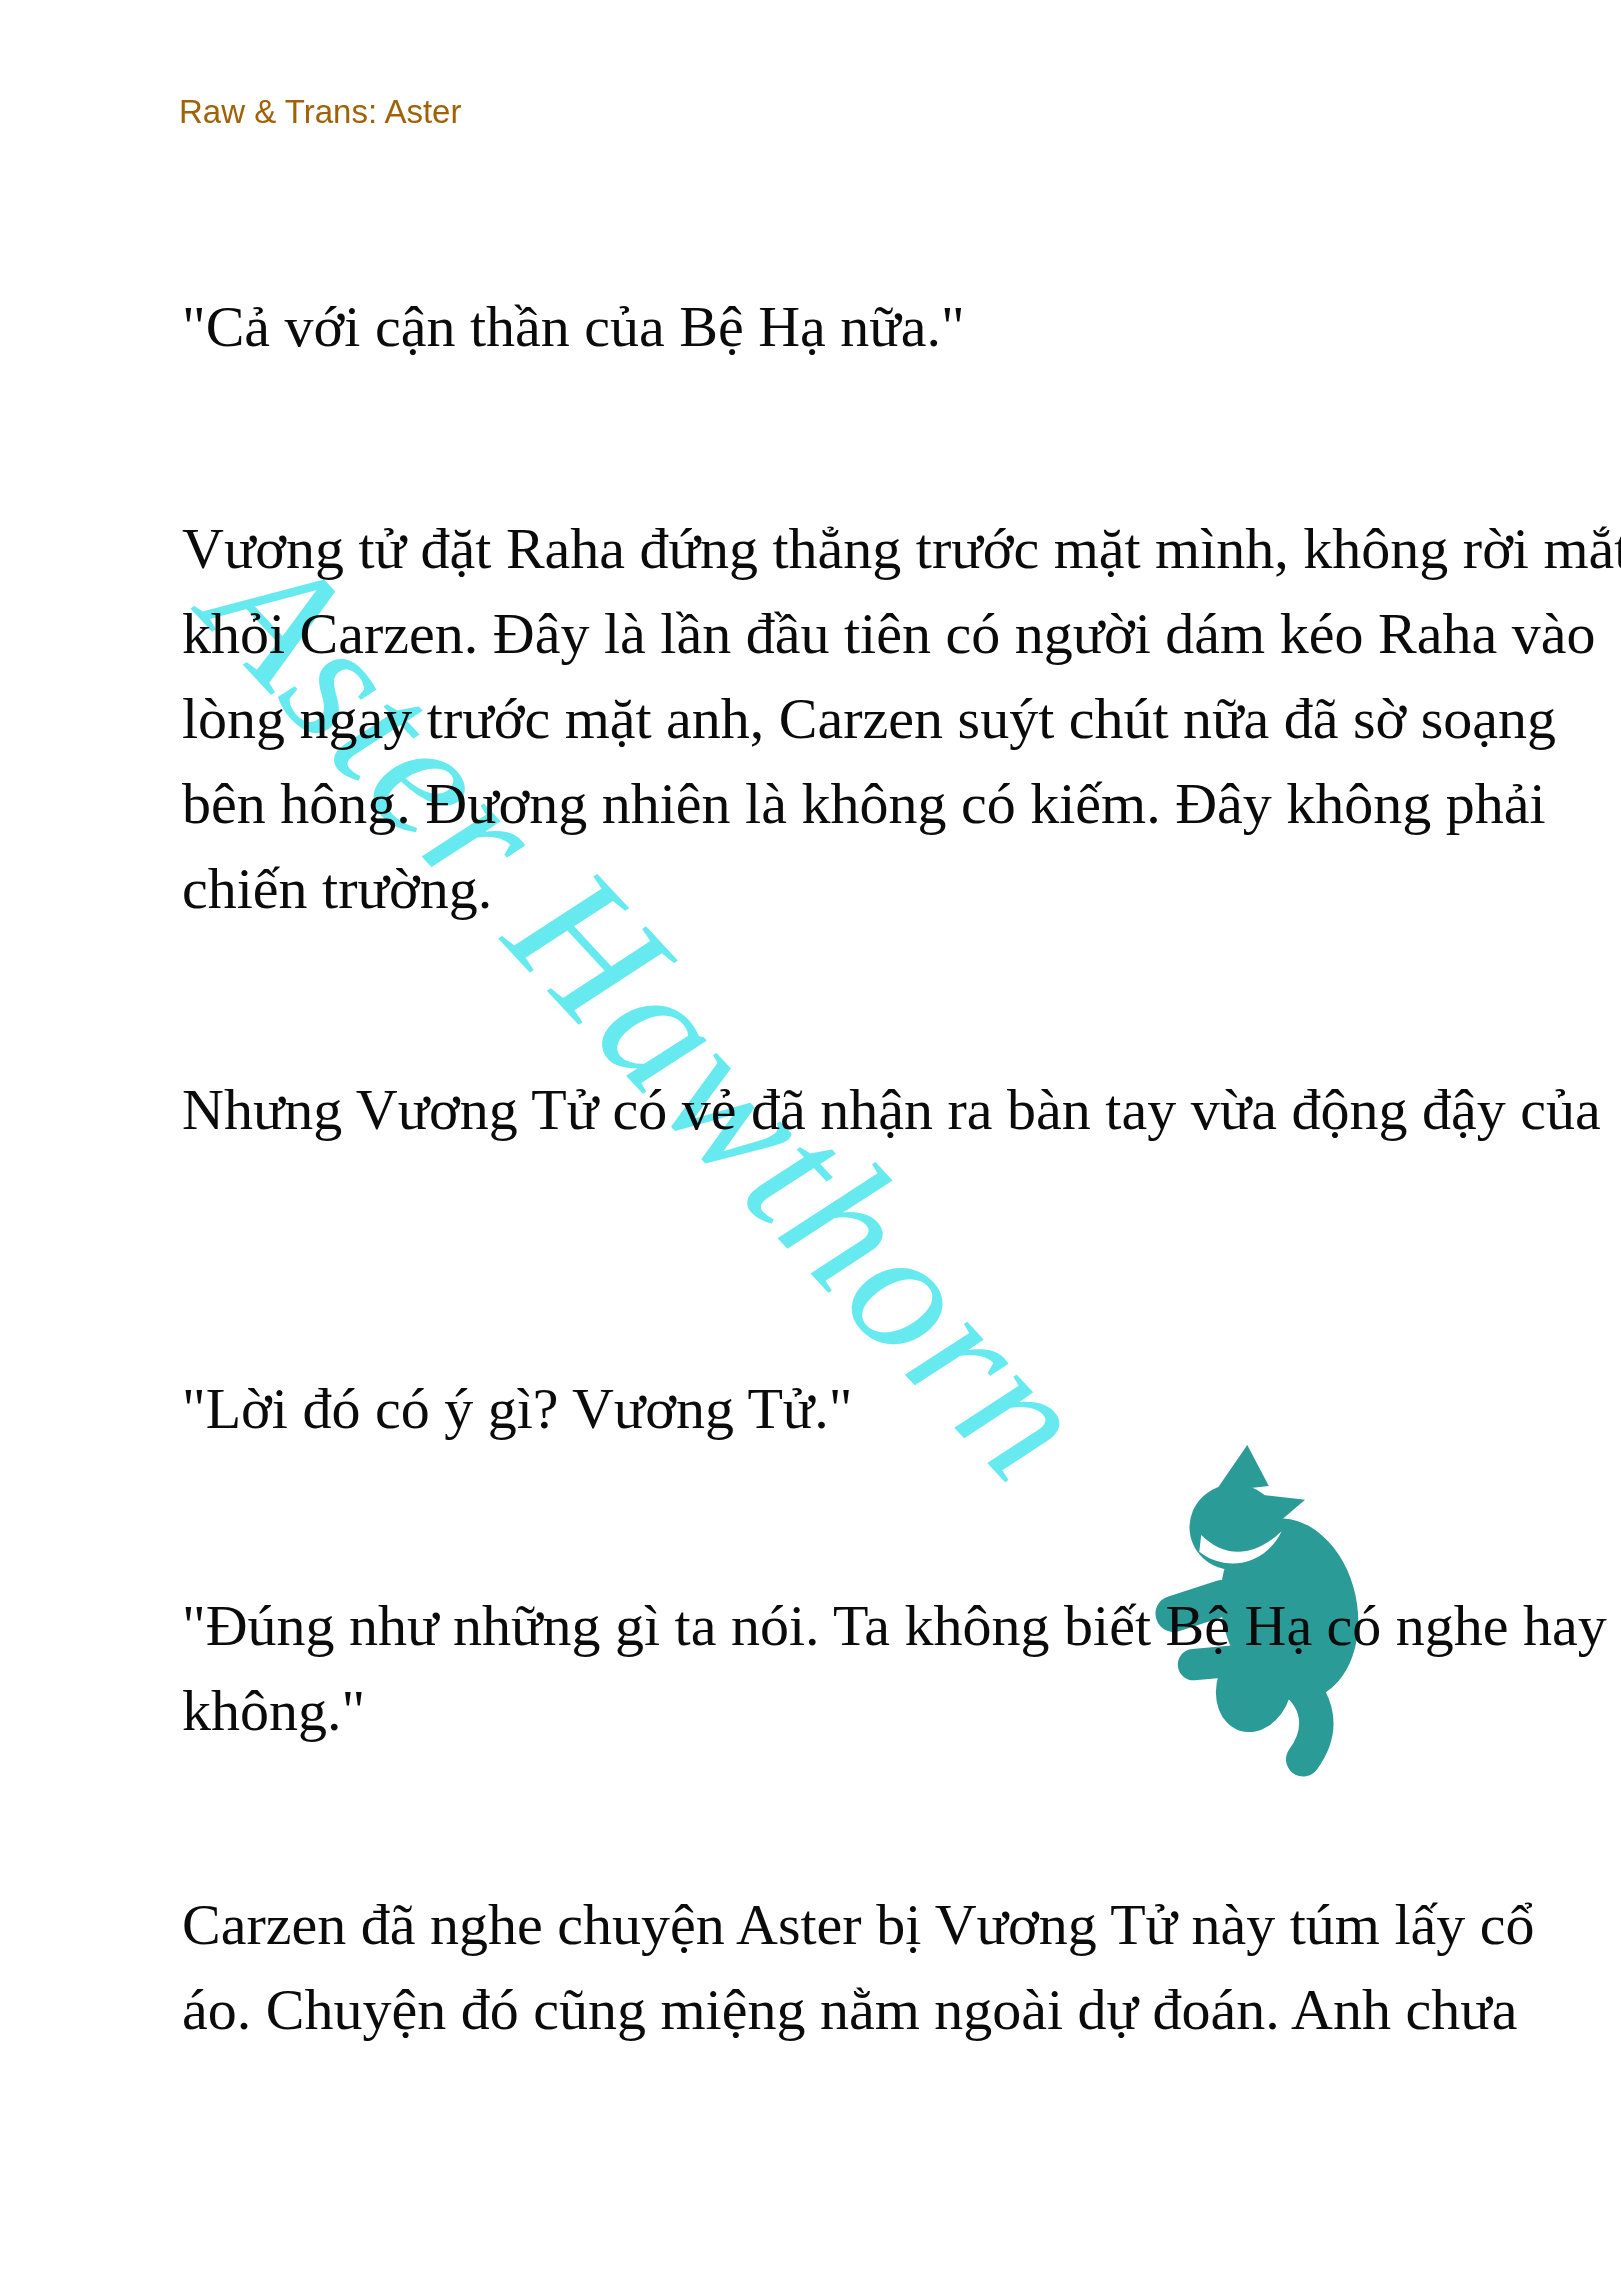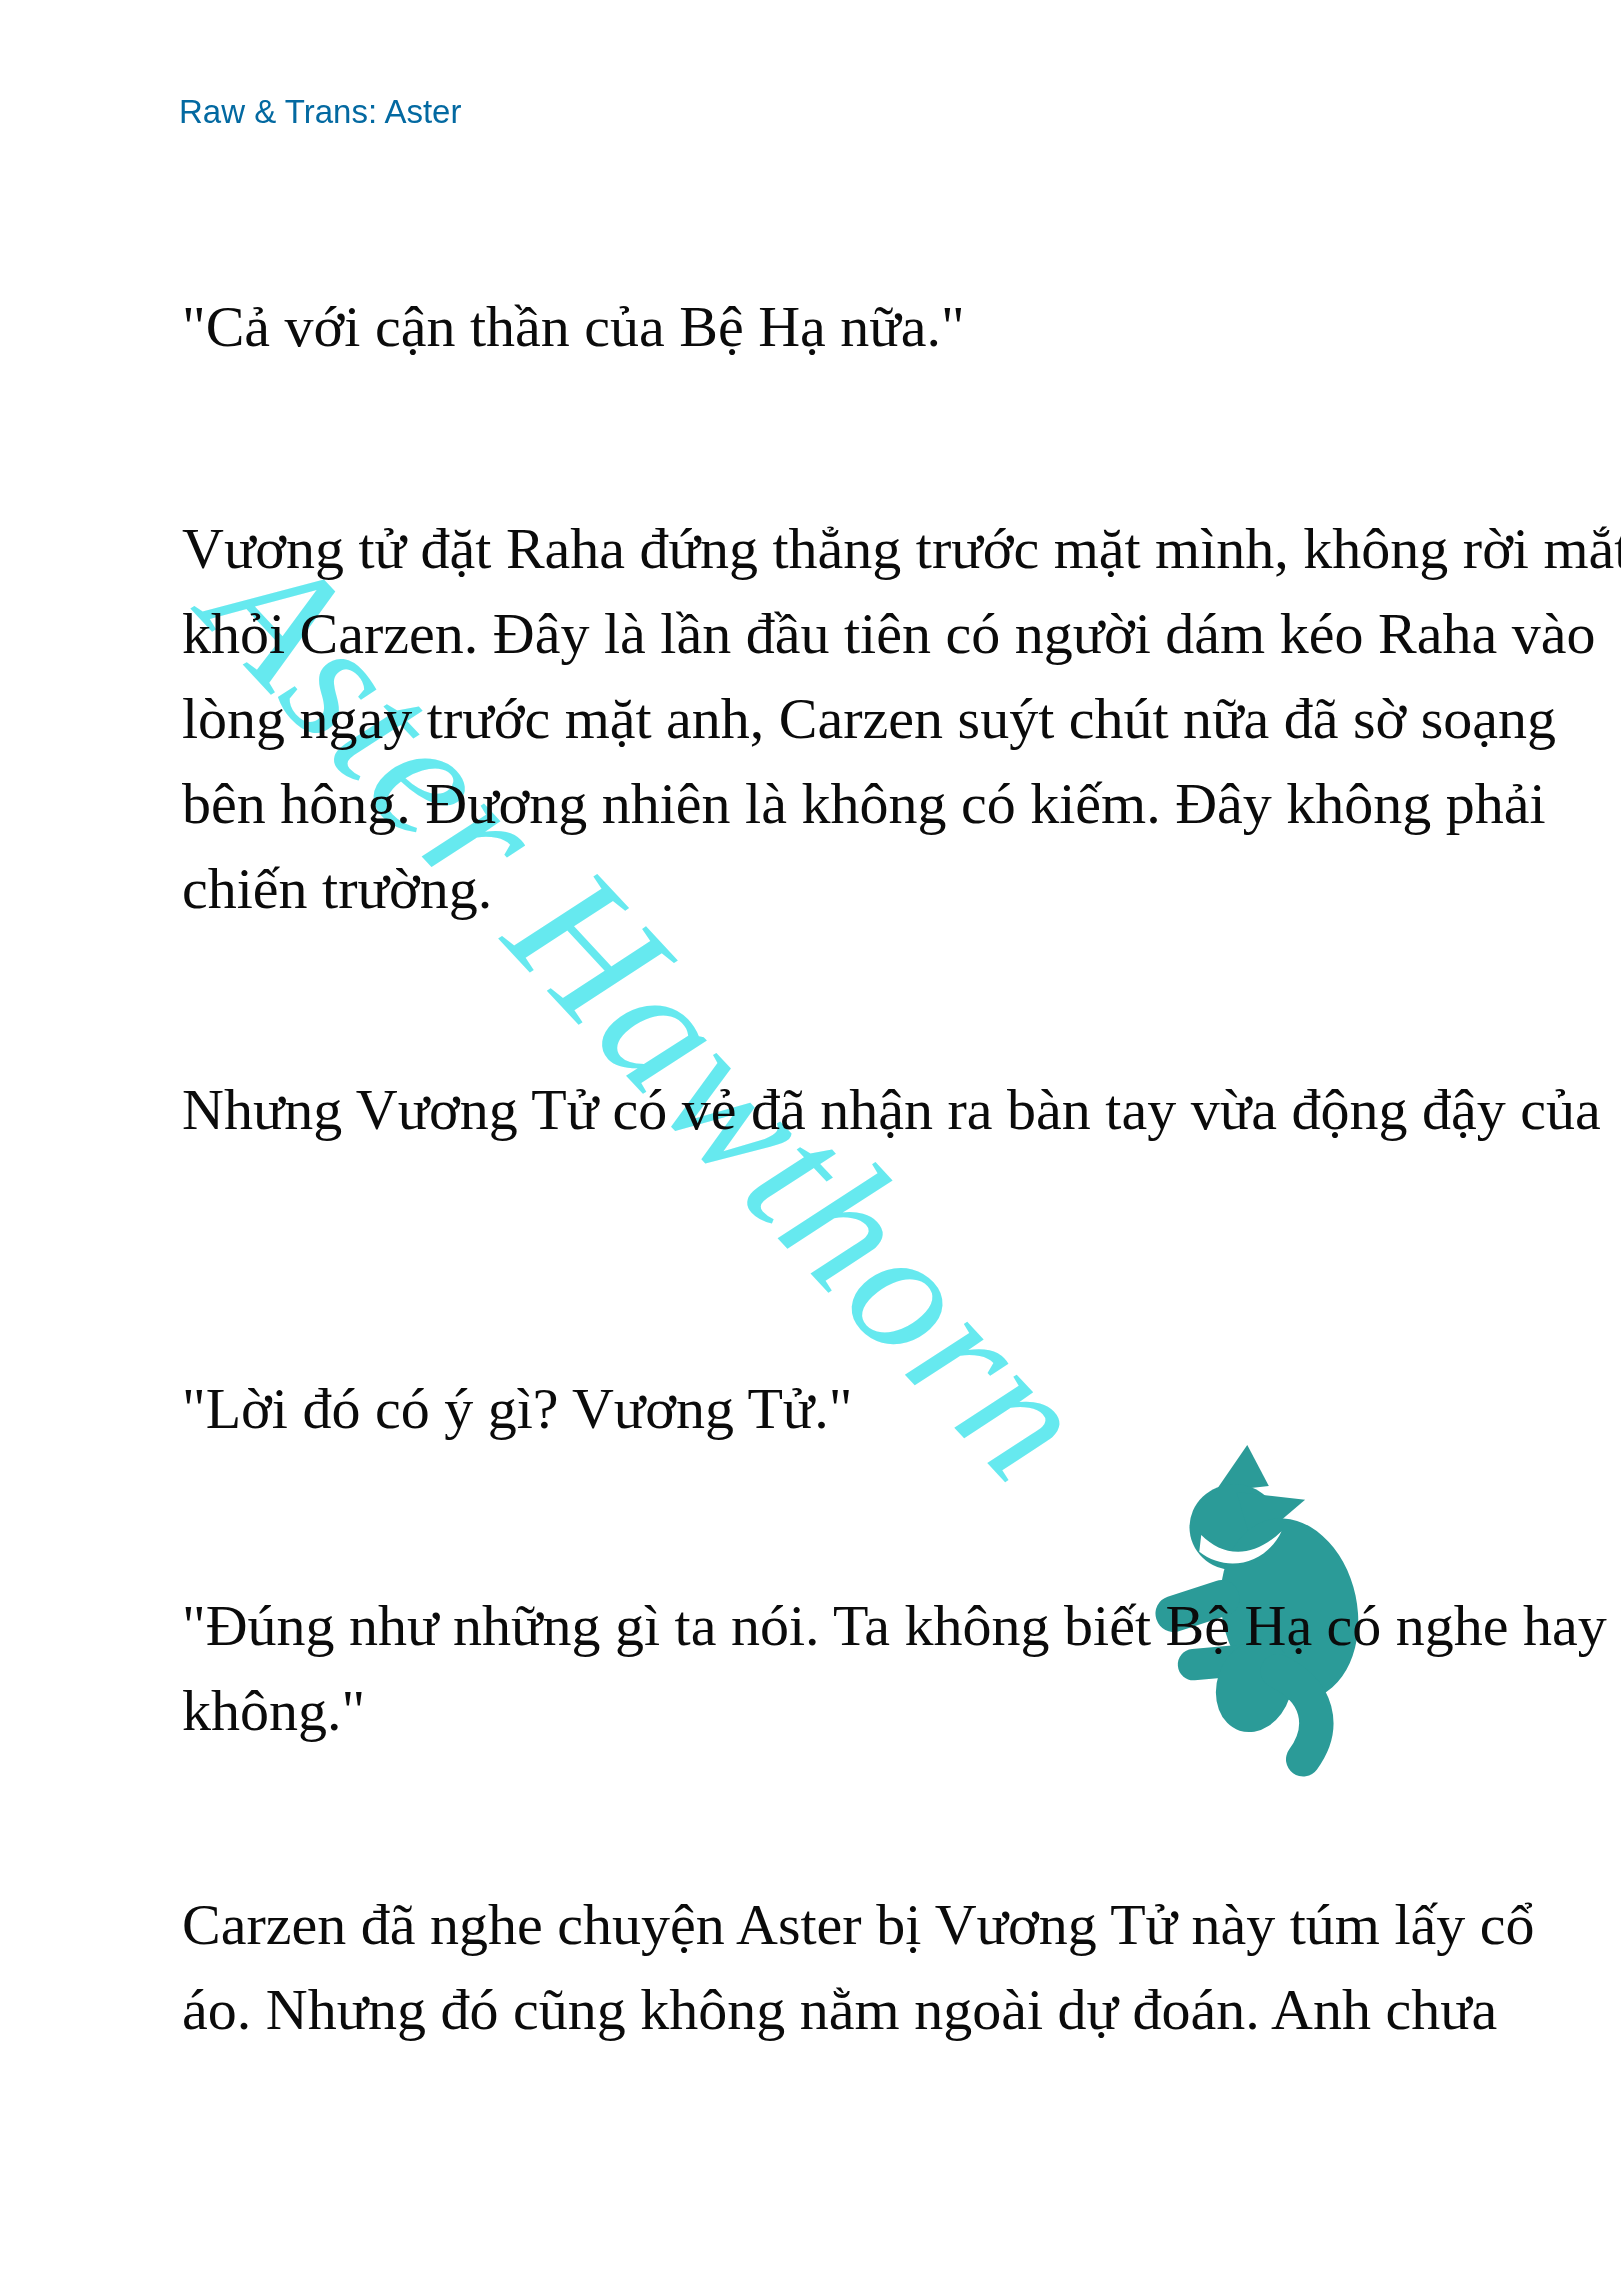--- a/index.html
+++ b/index.html
@@ -17,21 +17,21 @@
     color: var(--text, #0d0d0d);
     overflow: hidden;
   }
   .header {
     position: absolute;
     left: 179px;
     top: 92px;
     font-family: "Liberation Sans", sans-serif;
     font-size: 33px;
     line-height: 1.2;
-    color: #0369a1;
+    color: #a16207;
     z-index: 3;
     white-space: nowrap;
   }
   .watermark {
     position: absolute;
     left: 306px;
     top: 514px;
     transform: rotate(47deg);
     transform-origin: 0 0;
     font-family: "Liberation Serif", "DejaVu Serif", serif;
@@ -122,18 +122,18 @@
       <div class="line">"Lời đó có ý gì? Vương Tử."</div>
     </div>
 
     <div class="paragraph p5">
       <div class="line">"Đúng như những gì ta nói. Ta không biết Bệ Hạ có nghe hay</div>
       <div class="line">không."</div>
     </div>
 
     <div class="paragraph p6">
       <div class="line">Carzen đã nghe chuyện Aster bị Vương Tử này túm lấy cổ</div>
-      <div class="line">áo. Nhưng đó cũng không nằm ngoài dự đoán. Anh chưa</div>
+      <div class="line">áo. Chuyện đó cũng miệng nằm ngoài dự đoán. Anh chưa</div>
     </div>
 
   </div>
 </div>
 
 
 </body></html>

